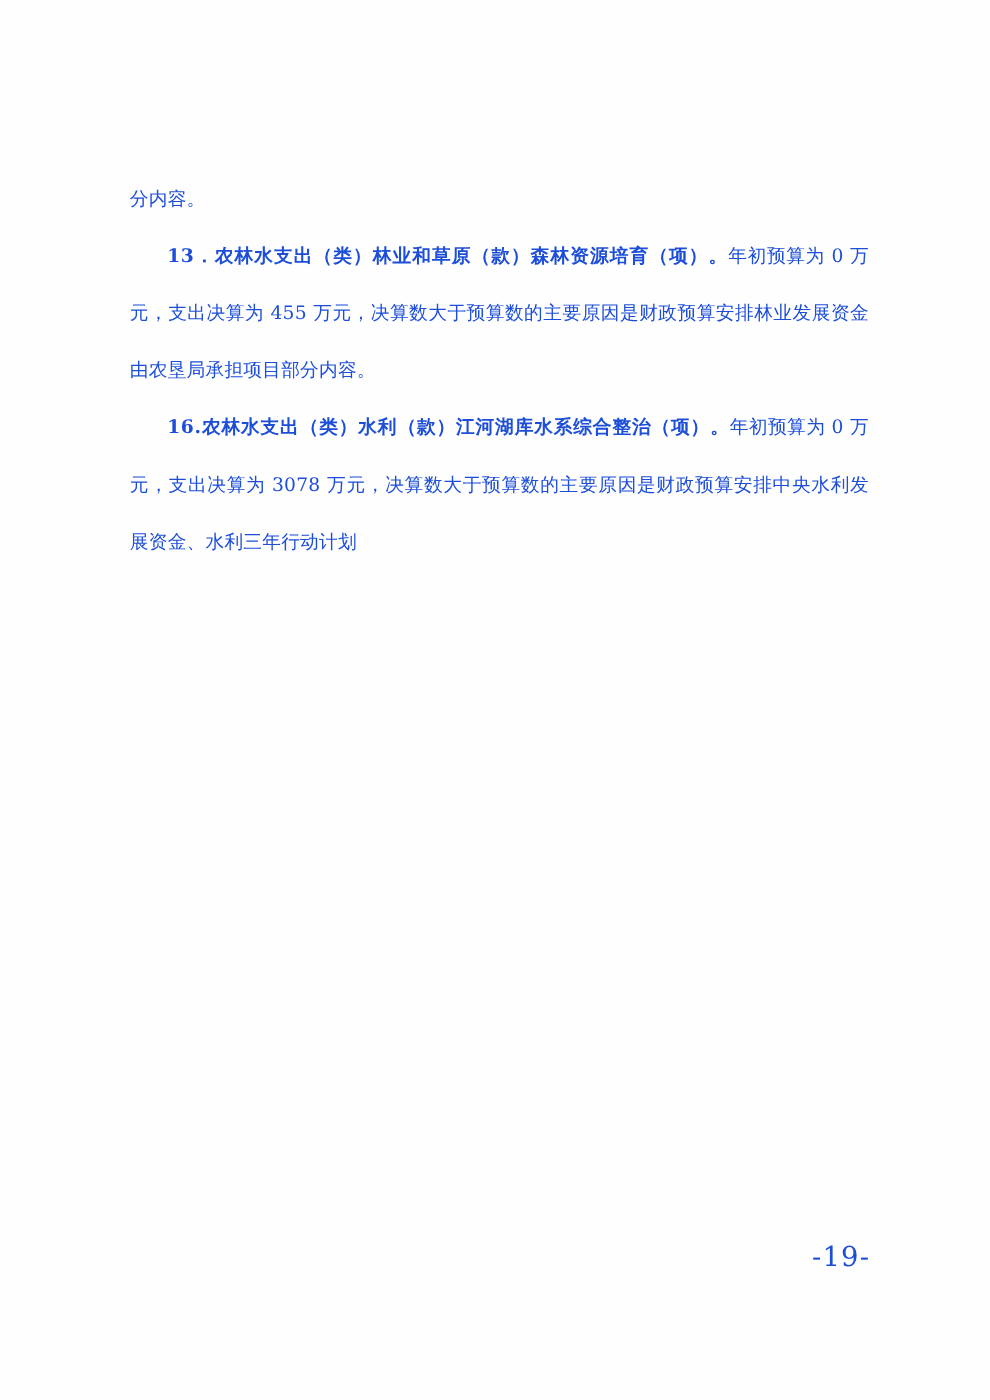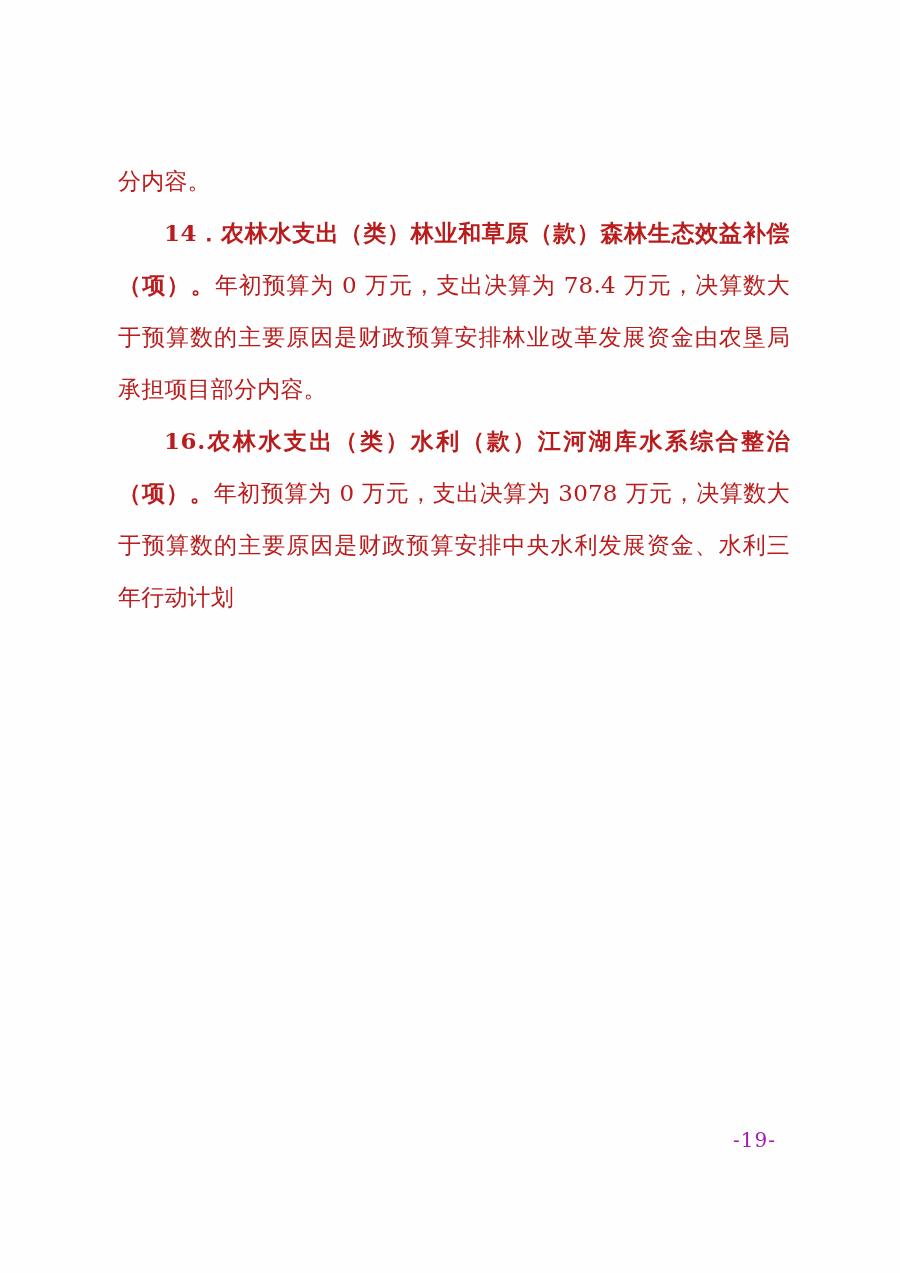--- a/index.html
+++ b/index.html
@@ -18,60 +18,60 @@
     color: #111111;
   }
   .content {
     position: absolute;
     left: 118px;
     top: 155px;
     width: 672px;
   }
   p.para {
     margin: 0;
-    font-size: 23px;
+    font-size: 17px;
     line-height: 52px;
     text-align: justify;
     text-justify: inter-ideograph;
     letter-spacing: 0.2px;
-    color: #b91c1c;
+    color: #1d4ed8;
   }
   p.para.indent {
     text-indent: 2em;
   }
   .bold-head {
     font-weight: bold;
     letter-spacing: 0.6px;
   }
   .page-number {
     position: absolute;
-    right: 124px;
+    right: 109px;
     top: 1128px;
-    font-size: 20px;
+    font-size: 25px;
     font-family: "DejaVu Serif", "Liberation Serif", serif;
-    color: #a21caf;
+    color: #1d4ed8;
     letter-spacing: 1px;
   }
 </style>
 </head>
 <body>
 
 <div class="page">
 
   <div class="content">
 
     <p class="para">
       <span>分内容。</span>
     </p>
 
 
+    <p class="para indent">
+      <span class="bold-head">13．农林水支出（类）林业和草原（款）森林资源培育（项）。</span><span>年初预算为 0 万元，支出决算为 455 万元，决算数大于预算数的主要原因是财政预算安排林业发展资金由农垦局承担项目部分内容。</span>
+    </p>
 
-    <p class="para indent">
-      <span class="bold-head">14．农林水支出（类）林业和草原（款）森林生态效益补偿（项）。</span><span>年初预算为 0 万元，支出决算为 78.4 万元，决算数大于预算数的主要原因是财政预算安排林业改革发展资金由农垦局承担项目部分内容。</span>
-    </p>
 
 
     <p class="para indent">
       <span class="bold-head">16.农林水支出（类）水利（款）江河湖库水系综合整治（项）。</span><span>年初预算为 0 万元，支出决算为 3078 万元，决算数大于预算数的主要原因是财政预算安排中央水利发展资金、水利三年行动计划</span>
     </p>
 
   </div>
 
   <div class="page-number">-19-</div>
 

